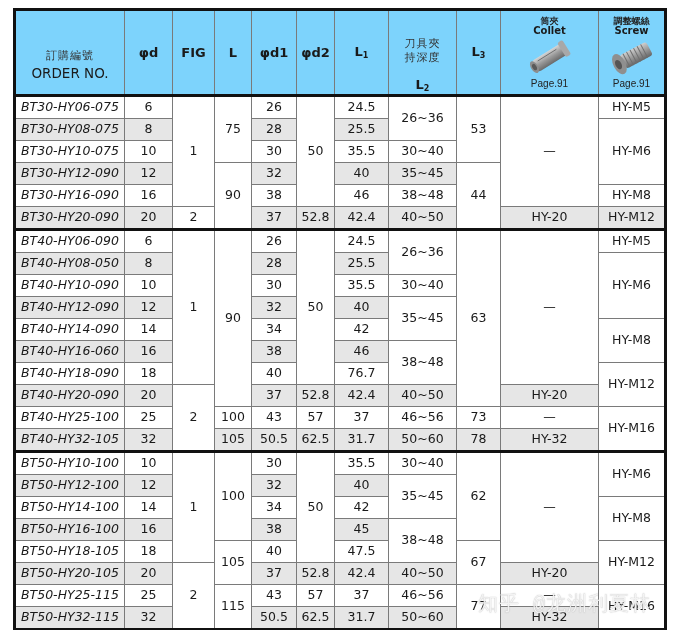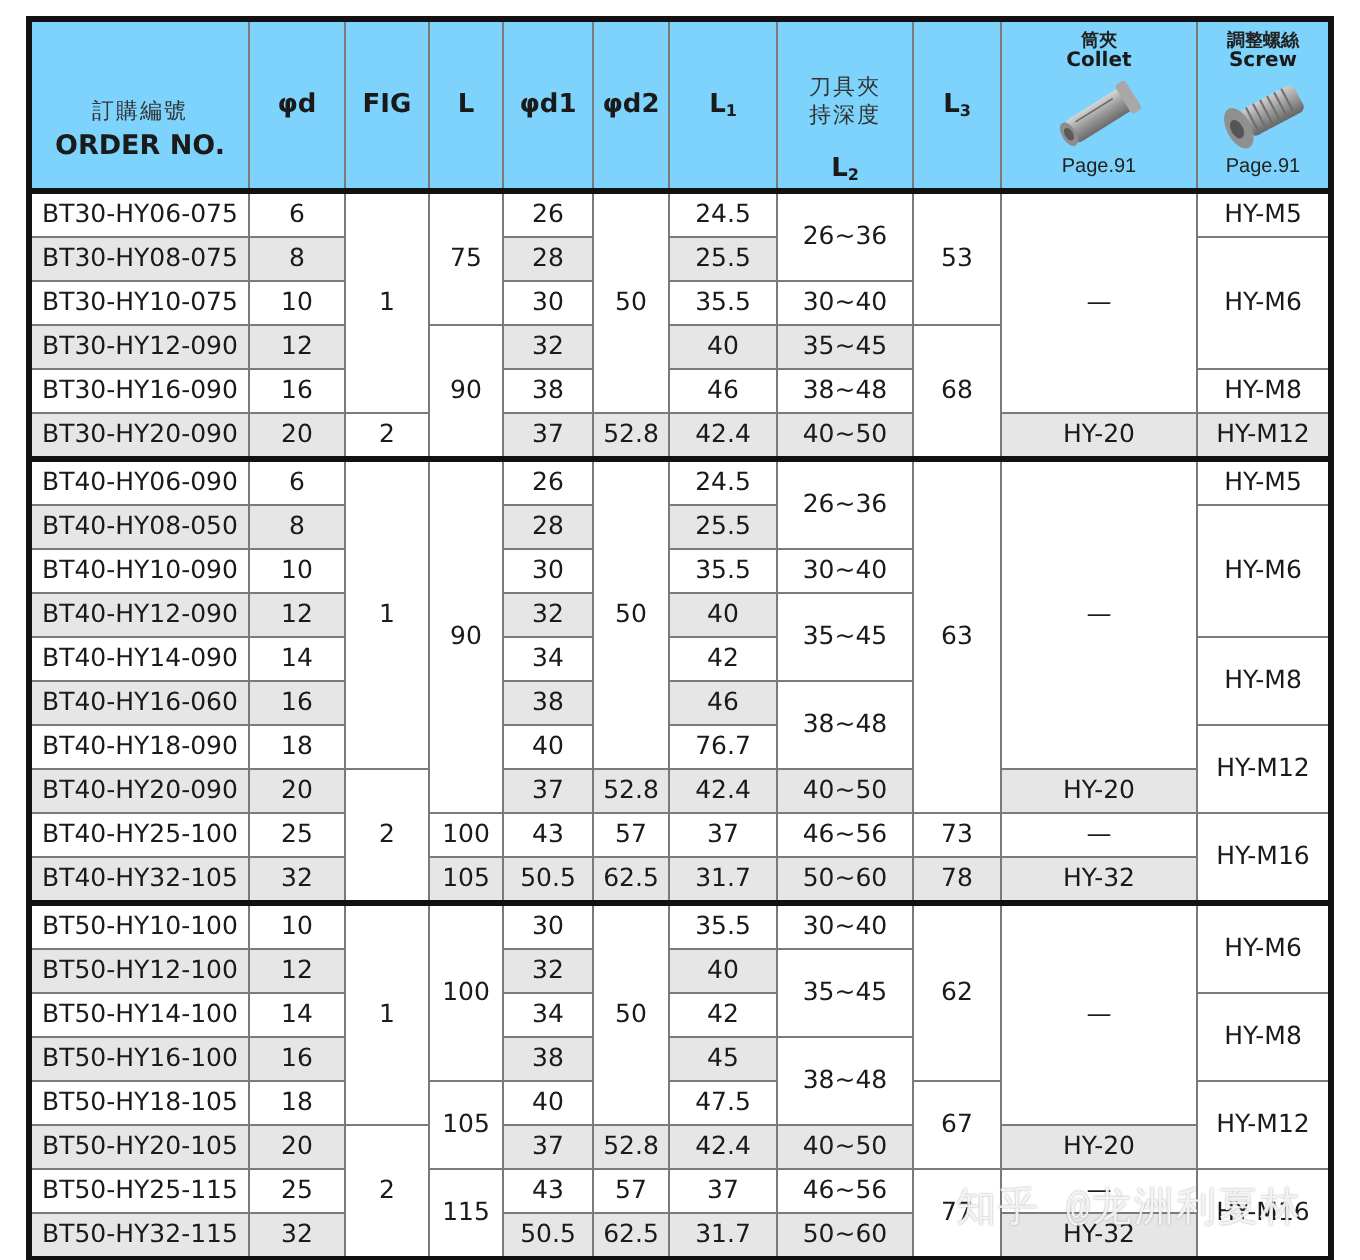--- a/index.html
+++ b/index.html
@@ -4,26 +4,26 @@
 <style>
   html, body { margin:0; padding:0; background:#ffffff; }
   body { width:680px; height:630px; position:relative; overflow:hidden;
          font-family:"DejaVu Sans", "Liberation Sans", sans-serif; color:#1a1a1a; }
   table.spec { position:absolute; left:13px; top:8px; border-collapse:collapse;
                table-layout:fixed; border:3px solid #111; }
   table.spec td, table.spec th { border:1px solid #7a7a7a; padding:0; text-align:center;
                vertical-align:middle; font-size:12.5px; line-height:1; white-space:nowrap; }
   table.spec th { background:#7dd3fc; font-weight:bold; font-size:13px; height:83px; }
   table.spec td { height:21px; }
-  td.code { text-align:left !important; padding-left:5px !important; }
+  td.code { text-align:left !important; padding-left:5px !important;font-style:italic; }
   tr.shade td.sh { background:#e6e6e6; }
   td.w { background:#ffffff; }
   tr.gtop td { border-top:3px solid #111; }
   .cjk { font-family:"DejaVu Serif", serif; font-weight:normal; font-size:11px; color:#333; letter-spacing:1px;margin-top:25px; }
-  .hdr-big { font-size:13.5px; font-weight:bold; }
+  .hdr-big { font-size:13.5px; font-weight:normal; }
   .sub { font-size:8px; vertical-align:-2px; }
   .part-title { font-size:10px; font-weight:bold; line-height:1; }
   .part-cjk { font-family:"DejaVu Serif", serif; font-size:9px; font-weight:bold; color:#222; }
   .page-ref { font-family:"Liberation Sans", sans-serif; font-weight:normal; font-size:10px; color:#222; }
   .img-box { display:block; margin:2px auto 1px; }
   .watermark { position:absolute; left:478px; top:590px; font-size:20px; color:rgba(255,255,255,0.85);
                text-shadow:0 0 1px rgba(120,120,120,0.7); letter-spacing:1px;
                font-family:Liberation Mono, monospace; pointer-events:none; white-space:nowrap; }
 </style>
 </head>
@@ -140,21 +140,21 @@
       <td class="w">35.5</td>
       <td class="w">30~40</td>
     </tr>
     <tr class="shade">
       <td class="code sh">BT30-HY12-090</td>
       <td class="sh">12</td>
       <td class="w" rowspan="3">90</td>
       <td class="sh">32</td>
       <td class="sh">40</td>
       <td class="sh">35~45</td>
-      <td class="w" rowspan="3">68</td>
+      <td class="w" rowspan="3">44</td>
     </tr>
     <tr>
       <td class="code w">BT30-HY16-090</td>
       <td class="w">16</td>
       <td class="w">38</td>
       <td class="w">46</td>
       <td class="w">38~48</td>
       <td class="w">HY-M8</td>
     </tr>
     <tr class="shade">

